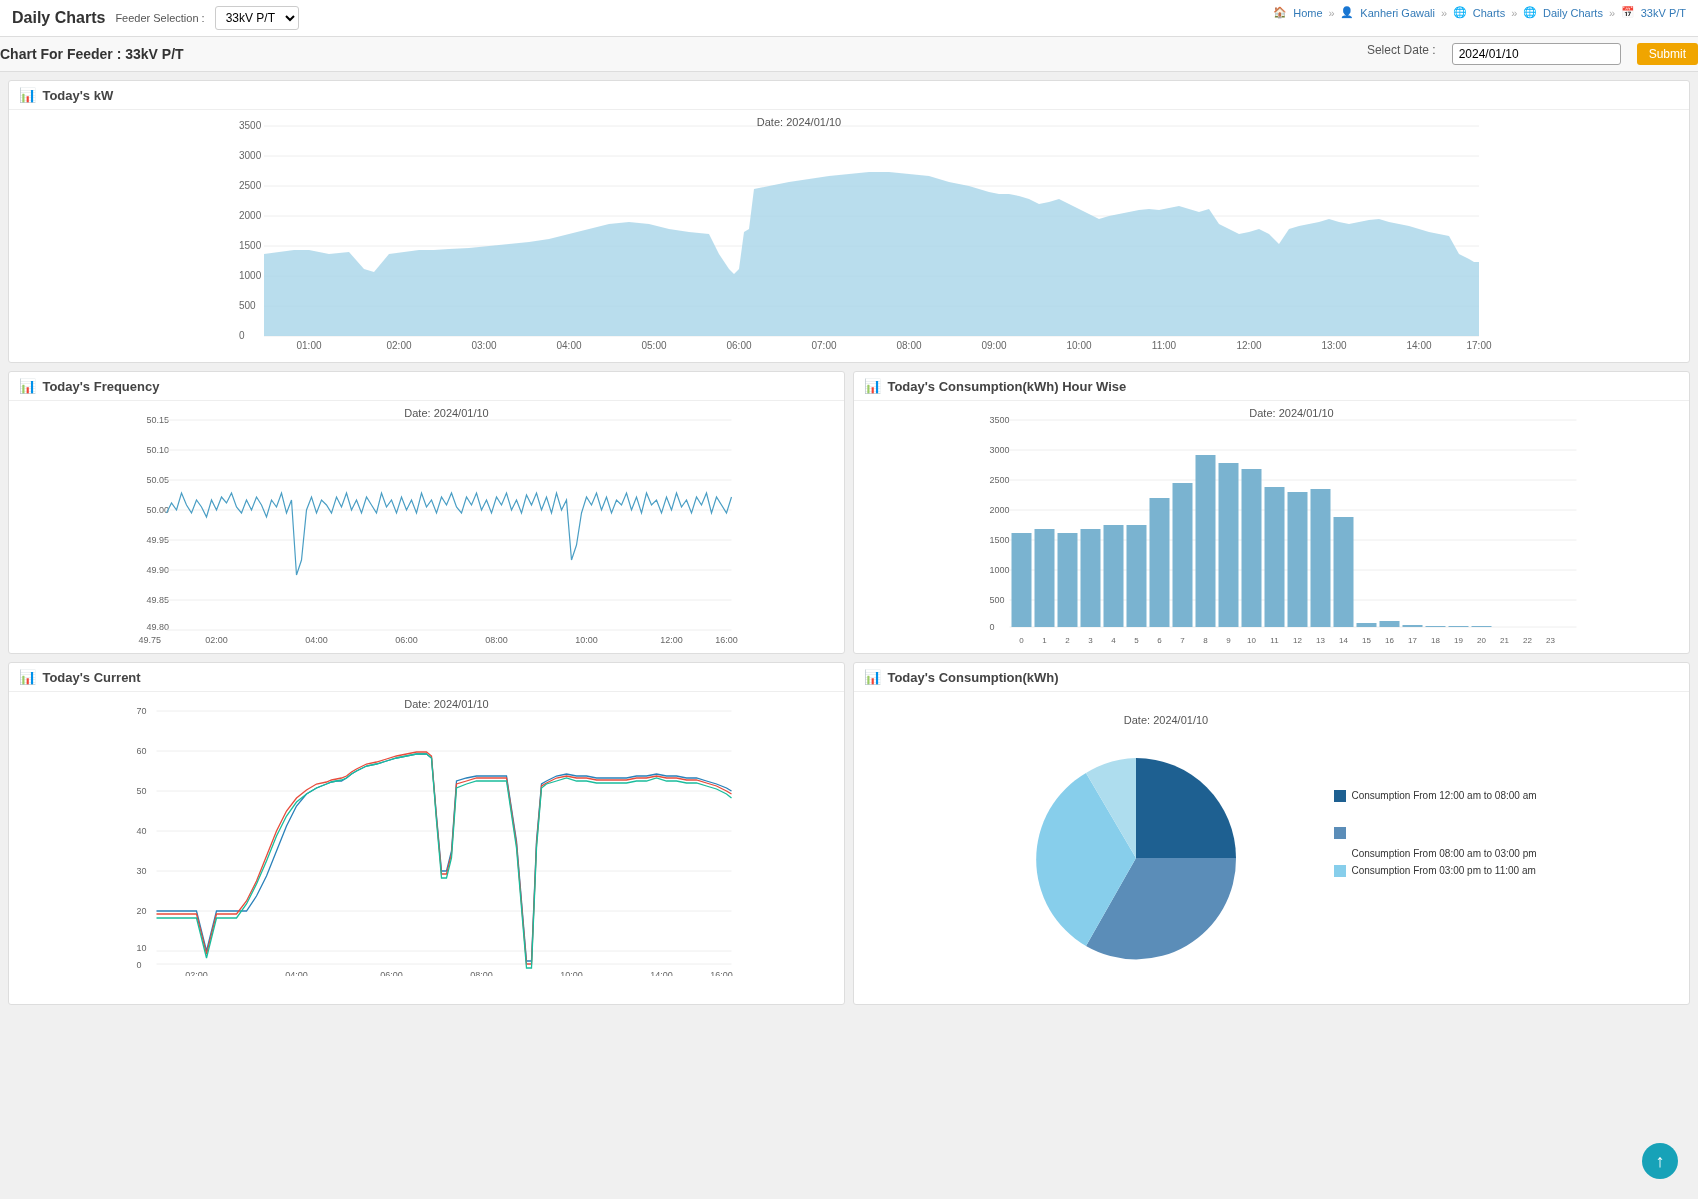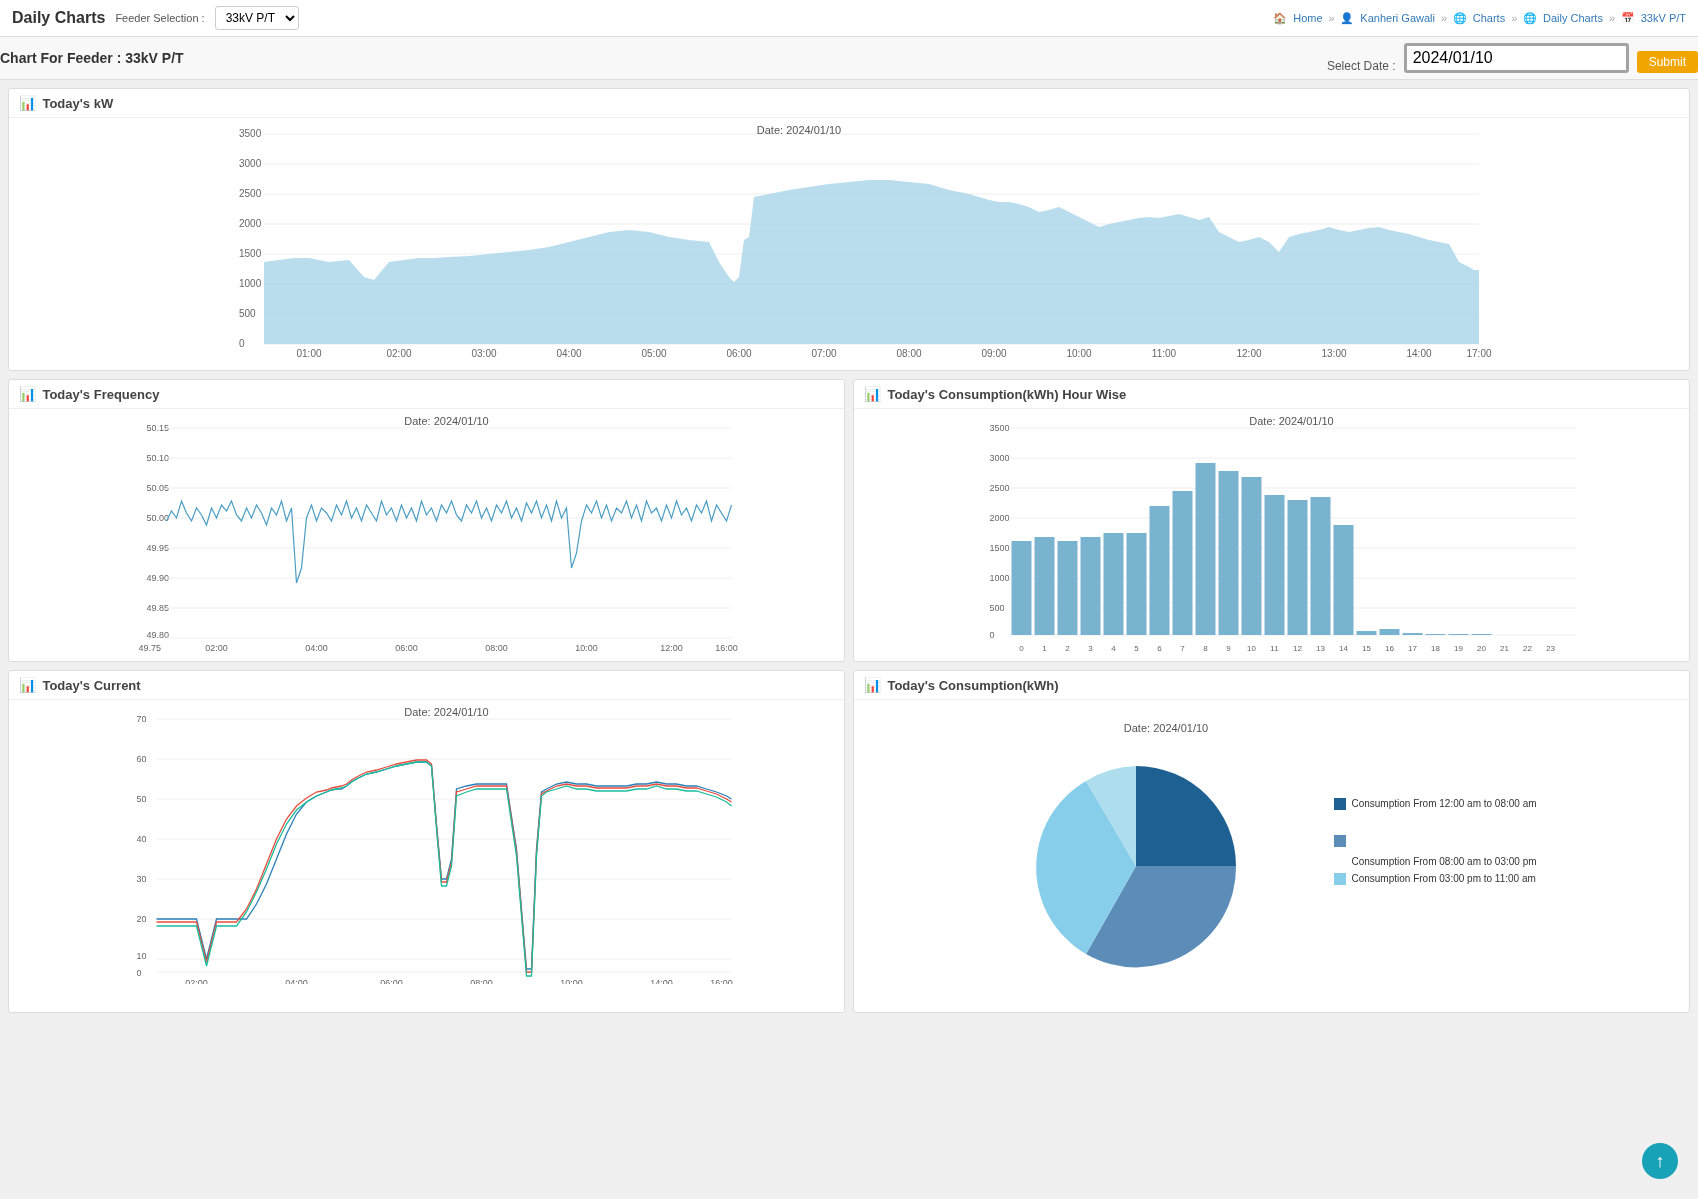--- a/index.html
+++ b/index.html
@@ -4,21 +4,21 @@
   <style>
     * { margin: 0; padding: 0; box-sizing: border-box; }
     body { font-family: Arial, sans-serif; font-size: 12px; background: #f0f0f0; color: #333; }
 
     
     .top-header {
       background: #fff;
       border-bottom: 1px solid #ddd;
       padding: 6px 12px;
       display: flex;
-      align-items: center;
+      align-items: flex-start;
       justify-content: space-between;
     }
     .top-header-left { display: flex; align-items: center; gap: 10px; }
     .top-header-title { font-size: 16px; font-weight: bold; color: #333; }
     .feeder-label { font-size: 11px; color: #555; }
     .feeder-select {
       border: 1px solid #ccc;
       padding: 3px 6px;
       font-size: 12px;
       border-radius: 3px;
@@ -31,26 +31,26 @@
     
     .sub-header {
       background: #f8f8f8;
       border-bottom: 1px solid #ddd;
       padding: 6px 0;
       display: flex;
       align-items: center;
       justify-content: space-between;
     }
     .chart-for-feeder { font-size: 14px; font-weight: bold; color: #333; }
-    .date-select-area { display: flex; align-items: flex-end; gap: 8px; }
+    .date-select-area { display: flex; align-items: flex-start; gap: 16px; }
     .date-label { font-size: 12px; color: #555; }
     .date-input {
-      border: 3px solid #a3a3a3;
+      border: 1px solid #a3a3a3;
       padding: 3px 6px;
-      font-size: 16px;
+      font-size: 12px;
       border-radius: 3px;
     }
     .submit-btn {
       background: #f0a500;
       color: #fff;
       border: none;
       padding: 4px 12px;
       font-size: 12px;
       border-radius: 3px;
       cursor: pointer;

